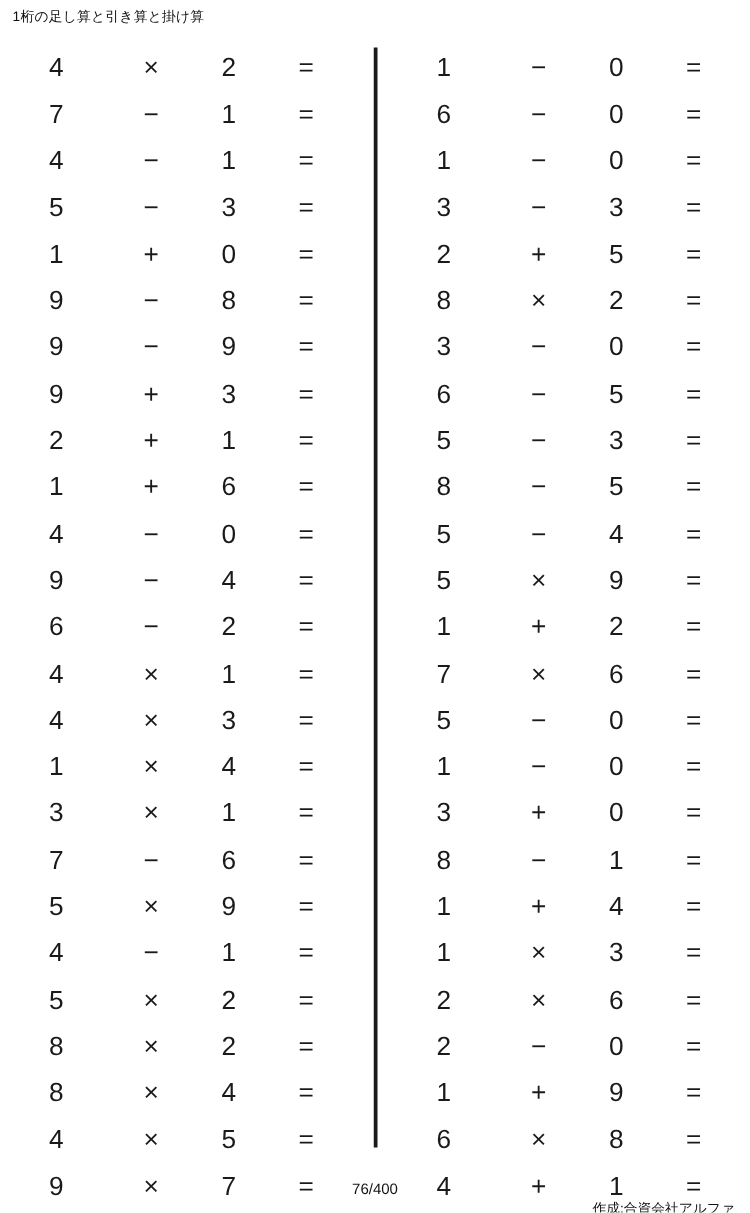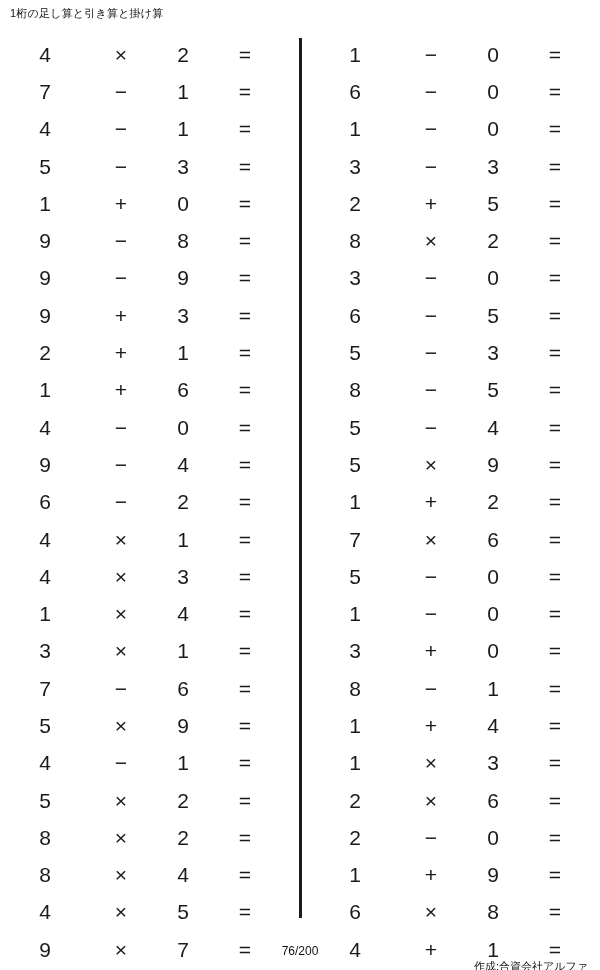--- a/index.html
+++ b/index.html
@@ -406,17 +406,17 @@
         <div class="problem-row">
           <span class="cell operand-a">4</span>
           <span class="cell operator">+</span>
           <span class="cell operand-b">1</span>
           <span class="cell equals">=</span>
         </div>
       </div>
   </div>
 
   <div class="footer">
-    <div class="page-number">76/200</div>
+    <div class="page-number">76/400</div>
     <div class="credit">作成:合資会社アルファ</div>
   </div>
 
 </div>
 
 </body></html>

